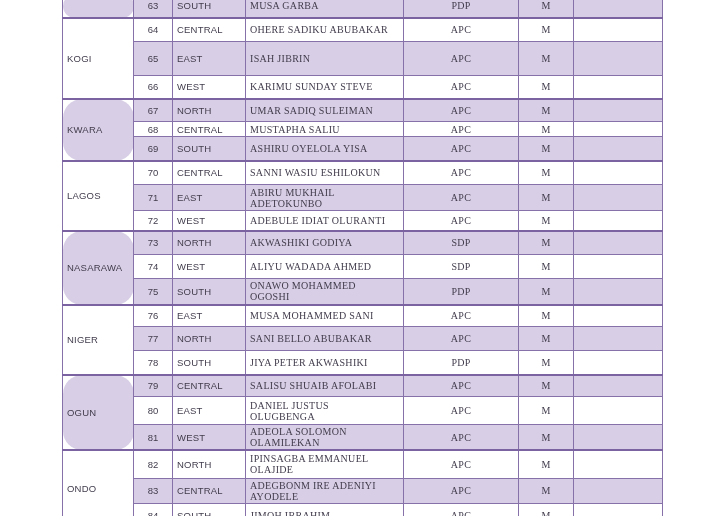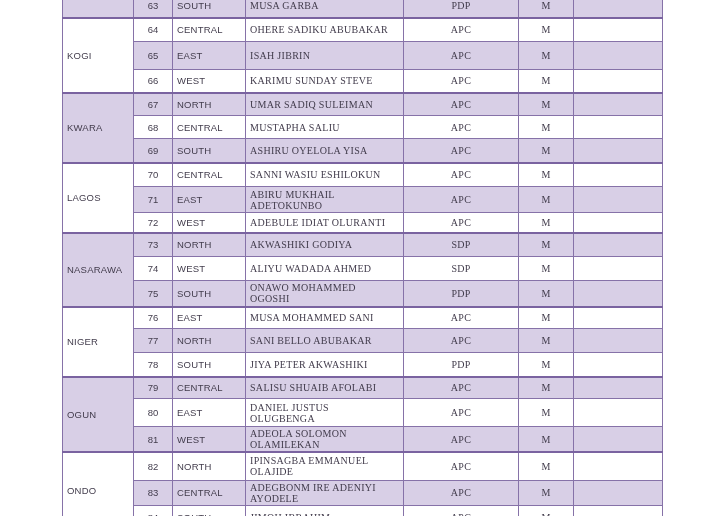--- a/index.html
+++ b/index.html
@@ -33,20 +33,21 @@
   td.bg-band  { background: var(--band, #d8cfe6); }
   td.bg-white { background: #ffffff; }
 
   td.c-state {
     font-family: "Liberation Sans", sans-serif;
     font-size: 9.5px;
     vertical-align: top;
     padding-top: 5px;
     padding-left: 7px;
     letter-spacing: 0.2px;
+    border-radius: 19px;
   }
   td.c-no {
     font-family: "Liberation Sans", sans-serif;
     font-size: 9.5px;
     text-align: center;
   }
   td.c-district {
     font-family: "Liberation Sans", sans-serif;
     font-size: 9.5px;
     padding-left: 6px;
@@ -95,21 +96,21 @@
           </tr>
           <tr class="group-start" style="height: 24px;">
             <td class="c-state bg-white" rowspan="3">KOGI</td>
             <td class="c-no bg-white">64</td>
             <td class="c-district bg-white">CENTRAL</td>
             <td class="c-name bg-white">OHERE SADIKU ABUBAKAR</td>
             <td class="c-party bg-white">APC</td>
             <td class="c-gender bg-white">M</td>
             <td class="c-remark bg-white"></td>
           </tr>
-          <tr style="height: 28px;">
+          <tr style="height: 34px;">
             <td class="c-no bg-band">65</td>
             <td class="c-district bg-band">EAST</td>
             <td class="c-name bg-band">ISAH JIBRIN</td>
             <td class="c-party bg-band">APC</td>
             <td class="c-gender bg-band">M</td>
             <td class="c-remark bg-band"></td>
           </tr>
           <tr style="height: 23px;">
             <td class="c-no bg-white">66</td>
             <td class="c-district bg-white">WEST</td>
@@ -120,21 +121,21 @@
           </tr>
           <tr class="group-start" style="height: 23px;">
             <td class="c-state bg-band" rowspan="3">KWARA</td>
             <td class="c-no bg-band">67</td>
             <td class="c-district bg-band">NORTH</td>
             <td class="c-name bg-band">UMAR SADIQ SULEIMAN</td>
             <td class="c-party bg-band">APC</td>
             <td class="c-gender bg-band">M</td>
             <td class="c-remark bg-band"></td>
           </tr>
-          <tr style="height: 23px;">
+          <tr style="height: 15px;">
             <td class="c-no bg-white">68</td>
             <td class="c-district bg-white">CENTRAL</td>
             <td class="c-name bg-white">MUSTAPHA SALIU</td>
             <td class="c-party bg-white">APC</td>
             <td class="c-gender bg-white">M</td>
             <td class="c-remark bg-white"></td>
           </tr>
           <tr style="height: 24px;">
             <td class="c-no bg-band">69</td>
             <td class="c-district bg-band">SOUTH</td>

